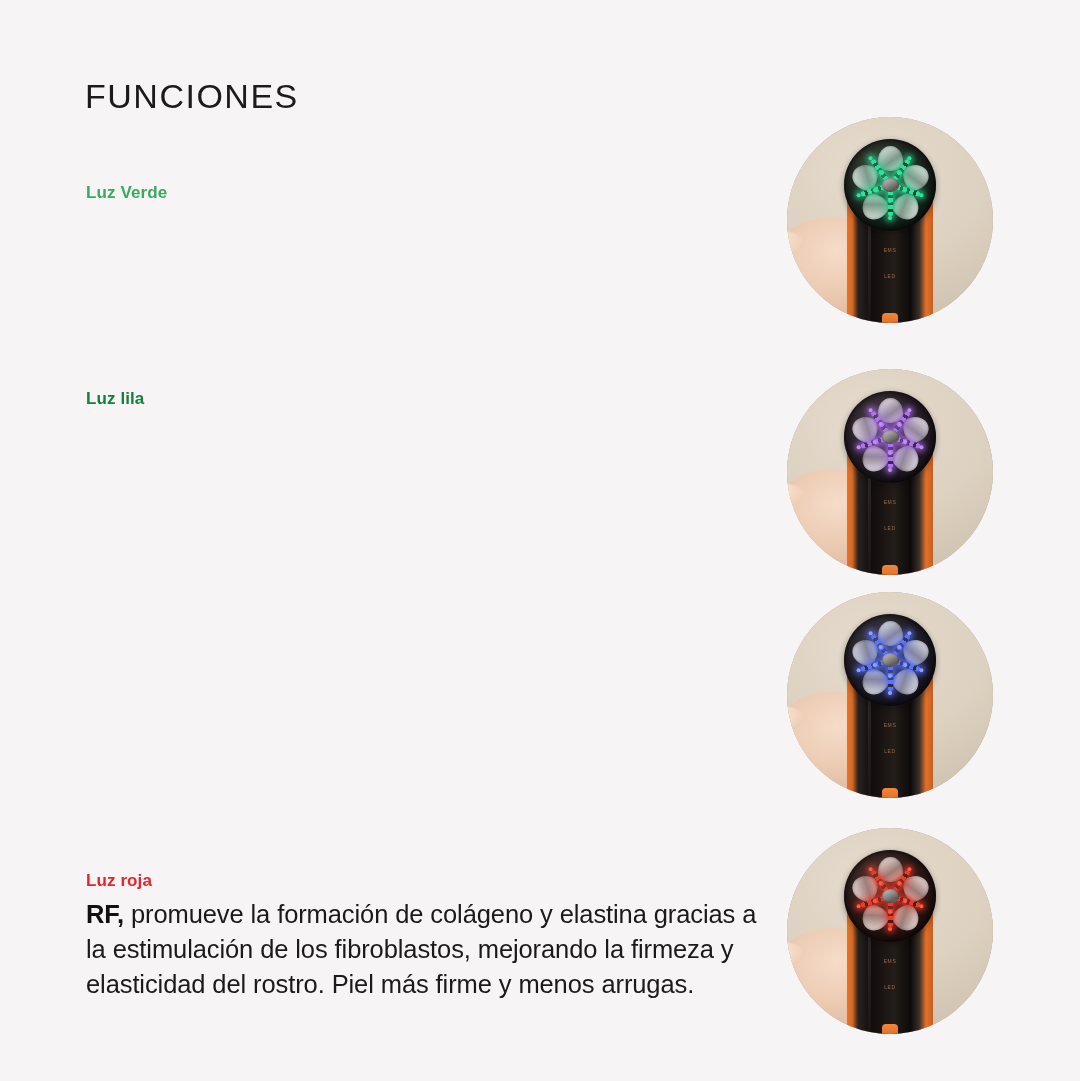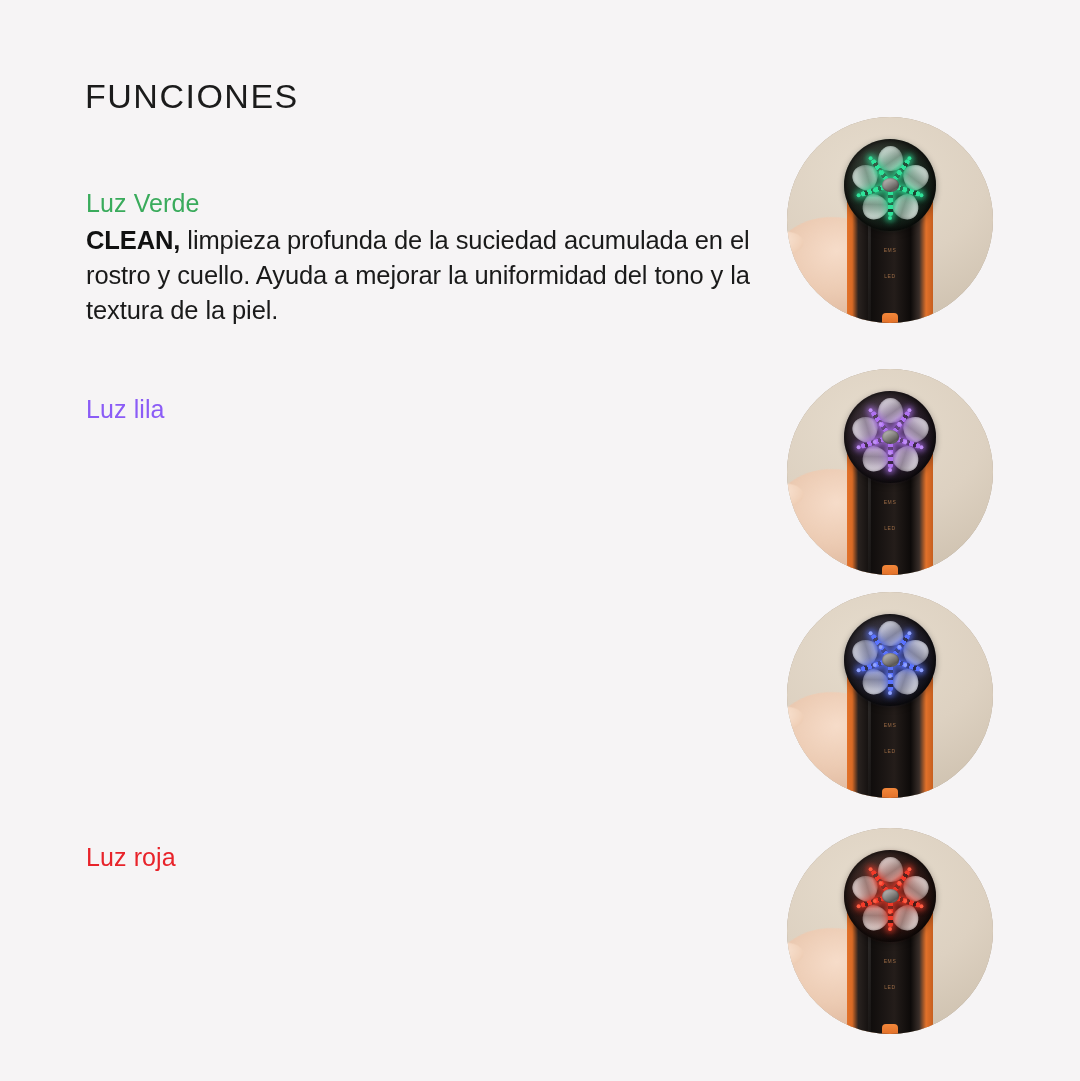--- a/index.html
+++ b/index.html
@@ -45,27 +45,27 @@
   }
 
   .feature {
     position: absolute;
     left: 0;
     width: 680px;
   }
   .feature-0 { top: 0px; }
   .feature-1 { top: 206px; }
   .feature-2 { top: 434px; }
-  .feature-3 { top: 654px; }
+  .feature-3 { top: 688px; }
 
   .feature-label {
-    font-size: 25px;
-    font-weight: 400;
+    font-size: 17px;
+    font-weight: 700;
     line-height: 1.05;
-    margin: 12px 0 7px 0;
+    margin: 6px 0 7px 0;
     letter-spacing: 0.1px;
   }
 
   .feature-body {
     font-size: 25.5px;
     line-height: 35px;
     color: #1a1a1a;
     margin: 0;
     letter-spacing: -0.1px;
     max-width: 672px;
@@ -307,32 +307,32 @@
 <body style="background: rgb(246, 244, 245);">
 
 <div class="page">
 
   <h1 class="page-title">FUNCIONES</h1>
 
   <div class="text-col">
 
     <div class="feature feature-0">
       <div class="feature-label" style="color: rgb(58, 171, 92);">Luz Verde</div>
-      <p class="feature-body"><span class="term">CLEAN,</span><span> limpieza profunda de la suciedad acumulada en el rostro y cuello. Ayuda a mejorar la uniformidad del tono y la textura de la piel.</span></p>
     </div>
 
     <div class="feature feature-1">
-      <div class="feature-label" style="color: #8b5cf6;">Luz lila</div>
+      <div class="feature-label" style="color: #15803d;">Luz lila</div>
     </div>
 
     <div class="feature feature-2">
     </div>
 
     <div class="feature feature-3">
       <div class="feature-label" style="color: rgb(232, 35, 42);">Luz roja</div>
+      <p class="feature-body"><span class="term">RF,</span><span> promueve la formación de colágeno y elastina gracias a la estimulación de los fibroblastos, mejorando la firmeza y elasticidad del rostro. Piel más firme y menos arrugas.</span></p>
     </div>
 
   </div>
 
   <div class="img-col">
 
     <div class="photo-circle photo-0 theme-green">
       <div class="backdrop"></div>
       <div class="hand"></div>
       <div class="device">

